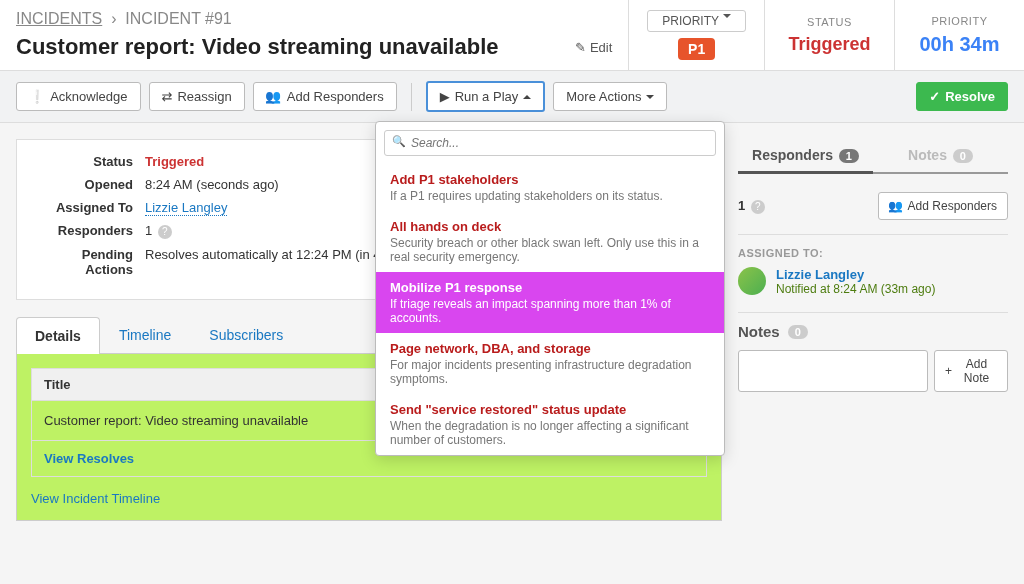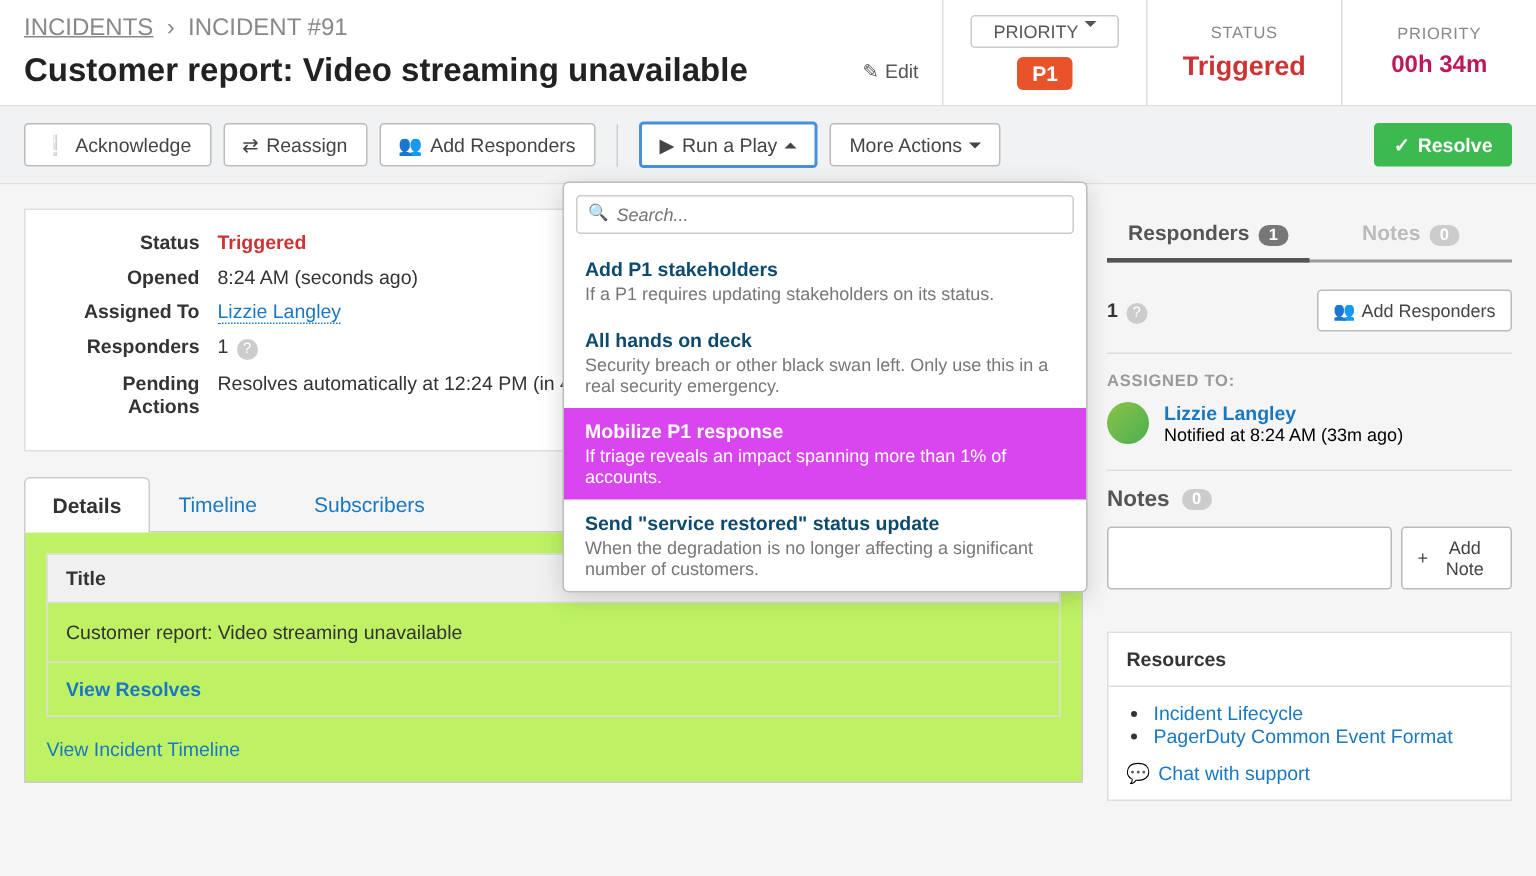--- a/index.html
+++ b/index.html
@@ -11,21 +11,21 @@
 .breadcrumb { font-size: 16px; color: #888; margin-bottom: 6px; }
 .breadcrumb a { color: #888; text-decoration: underline; }
 .title-row { display: flex; align-items: center; justify-content: space-between; }
 .title { font-size: 22px; font-weight: 700; color: #222; }
 .edit-btn { font-size: 13px; color: #555; cursor: pointer; display: flex; align-items: center; gap: 4px; }
 .header-cell { border-left: 1px solid #ddd; padding: 10px 18px; text-align: center; min-width: 130px; display: flex; flex-direction: column; align-items: center; justify-content: center; }
 .cell-label { font-size: 11px; color: #888; letter-spacing: 0.5px; margin-bottom: 6px; }
 .priority-dd { border: 1px solid #ccc; border-radius: 3px; padding: 3px 14px; font-size: 12px; color: #555; margin-bottom: 6px; cursor: pointer; display: flex; align-items: flex-start; gap: 4px; }
 .p1-badge { background: #e7542b; color: #fff; font-weight: 700; font-size: 14px; padding: 3px 10px; border-radius: 4px; }
 .status-val { font-size: 18px; font-weight: 600; color: #c33; }
-.duration-val { font-size: 16px; font-weight: 700; color: #be185d; }
+.duration-val { font-size: 20px; font-weight: 700; color: #3b82f6; }
 
 .toolbar { background: #f1f2f3; padding: 10px 16px; display: flex; gap: 8px; align-items: center; border-bottom: 1px solid #ddd; }
 .btn { background: #fff; border: 1px solid #bbb; border-radius: 3px; padding: 6px 12px; font-size: 13px; color: #444; cursor: pointer; display: inline-flex; align-items: center; gap: 5px; }
 .btn-green { background: #3cb94f; border-color: #3cb94f; color: #fff; font-weight: 600; }
 .btn-active { border: 2px solid #4a90d9; }
 .toolbar-sep { width: 1px; height: 28px; background: #ccc; margin: 0 6px; }
 .spacer { flex: 1; }
 
 .body { display: flex; gap: 16px; padding: 16px; background: #f5f5f5; position: relative; }
 .left-col { flex: 1; min-width: 0; }
@@ -55,38 +55,38 @@
 .side-tab.active { color: #555; border-bottom: 3px solid #555; margin-bottom: -2px; }
 .count-badge { display: inline-block; background: #777; color: #fff; border-radius: 9px; font-size: 11px; padding: 1px 7px; margin-left: 2px; }
 .count-badge.grey { background: #ccc; }
 .side-block { padding: 12px 0; }
 .side-row1 { display: flex; align-items: center; justify-content: space-between; padding: 6px 0 14px; border-bottom: 1px solid #ddd; }
 .side-btn { border: 1px solid #bbb; border-radius: 3px; padding: 6px 10px; font-size: 12px; color: #444; cursor: pointer; display: inline-flex; align-items: center; gap: 4px; background: #fff; }
 .assigned-label { font-size: 11px; color: #999; font-weight: 700; letter-spacing: 0.5px; margin: 12px 0 8px; }
 .assignee { display: flex; gap: 10px; align-items: flex-start; }
 .avatar { width: 28px; height: 28px; border-radius: 50%; background: linear-gradient(135deg,#8bc34a,#4caf50); flex-shrink: 0; }
 .assignee-name { color: #1a78c2; font-weight: 600; font-size: 13px; }
-.assignee-sub { font-size: 12px; color: #000000; }
+.assignee-sub { font-size: 12px; color: #4d7c0f; }
 .notes-header { display: flex; align-items: center; gap: 6px; font-size: 15px; font-weight: 700; color: #555; padding: 10px 0; border-top: 1px solid #ddd; margin-top: 16px; }
 .note-input-row { display: flex; gap: 6px; }
 .note-input { flex: 1; border: 1px solid #bbb; border-radius: 3px; padding: 6px; font-size: 13px; }
 .resources-card { background: #fff; border: 1px solid #ddd; margin-top: 16px; }
 .res-header { padding: 10px 12px; font-weight: 700; border-bottom: 1px solid #ddd; }
 .res-body { padding: 10px 12px; }
 .res-body ul { list-style: disc; padding-left: 18px; margin-bottom: 10px; }
 .res-body li a, .chat-link { color: #1a78c2; text-decoration: none; font-size: 13px; }
 .chat-link { display: flex; align-items: center; gap: 5px; }
 
 .dropdown { position: absolute; top: -2px; left: 375px; width: 350px; background: #fff; border: 1px solid #bbb; border-radius: 4px; box-shadow: 0 4px 16px rgba(0,0,0,0.15); z-index: 100; }
 .dd-search { padding: 8px; }
 .dd-search-input { width: 100%; border: 1px solid #ccc; border-radius: 3px; padding: 5px 8px 5px 26px; font-size: 12px; font-style: italic; color: #999; background: #fff; }
 .dd-search-wrap { position: relative; }
 .dd-search-wrap::before { content: "🔍"; position: absolute; left: 8px; top: 5px; font-size: 11px; color: #aaa; }
 .dd-item { padding: 8px 14px; cursor: pointer; }
-.dd-item-title { font-weight: 700; font-size: 13px; color: #0c4a6e; }
+.dd-item-title { font-weight: 700; font-size: 13px; color: #b91c1c; }
 .dd-item-desc { font-size: 12px; color: #777; margin-top: 2px; }
 .dd-item.sel { background: #d946ef; }
 .dd-item.sel .dd-item-title, .dd-item.sel .dd-item-desc { color: #fff; }
 .caret { display: inline-block; width: 0; height: 0; border-left: 4px solid transparent; border-right: 4px solid transparent; }
 .caret-down { border-top: 4px solid currentColor; }
 .caret-up { border-bottom: 4px solid currentColor; }
 </style>
 </head>
 <body>
 
@@ -230,33 +230,20 @@
         </div>
         <div class="note-input-row">
           <input class="note-input" style="">
           <button class="side-btn">
             <span>+</span>
             <span>Add Note</span>
           </button>
         </div>
       </div>
 
-      <div class="resources-card">
-        <div class="res-header">Resources</div>
-        <div class="res-body">
-          <ul>
-            <li><a href="#">Incident Lifecycle</a></li>
-            <li><a href="#">PagerDuty Common Event Format</a></li>
-          </ul>
-          <a href="#" class="chat-link">
-            <span>💬</span>
-            <span>Chat with support</span>
-          </a>
-        </div>
-      </div>
     </div>
 
     <div class="dropdown">
       <div class="dd-search">
         <div class="dd-search-wrap">
           <input class="dd-search-input" placeholder="Search..." style="">
         </div>
       </div>
       <div class="dd-item">
         <div class="dd-item-title">Add P1 stakeholders</div>
@@ -264,18 +251,22 @@
       </div>
       <div class="dd-item">
         <div class="dd-item-title">All hands on deck</div>
         <div class="dd-item-desc">Security breach or other black swan left. Only use this in a real security emergency.</div>
       </div>
       <div class="dd-item sel">
         <div class="dd-item-title">Mobilize P1 response</div>
         <div class="dd-item-desc">If triage reveals an impact spanning more than 1% of accounts.</div>
       </div>
       <div class="dd-item">
+        <div class="dd-item-title">Page network, DBA, and storage</div>
+        <div class="dd-item-desc">For major incidents presenting infrastructure degradation symptoms.</div>
+      </div>
+      <div class="dd-item">
         <div class="dd-item-title">Send "service restored" status update</div>
         <div class="dd-item-desc">When the degradation is no longer affecting a significant number of customers.</div>
       </div>
     </div>
   </div>
 </div>
 
 </body></html>

